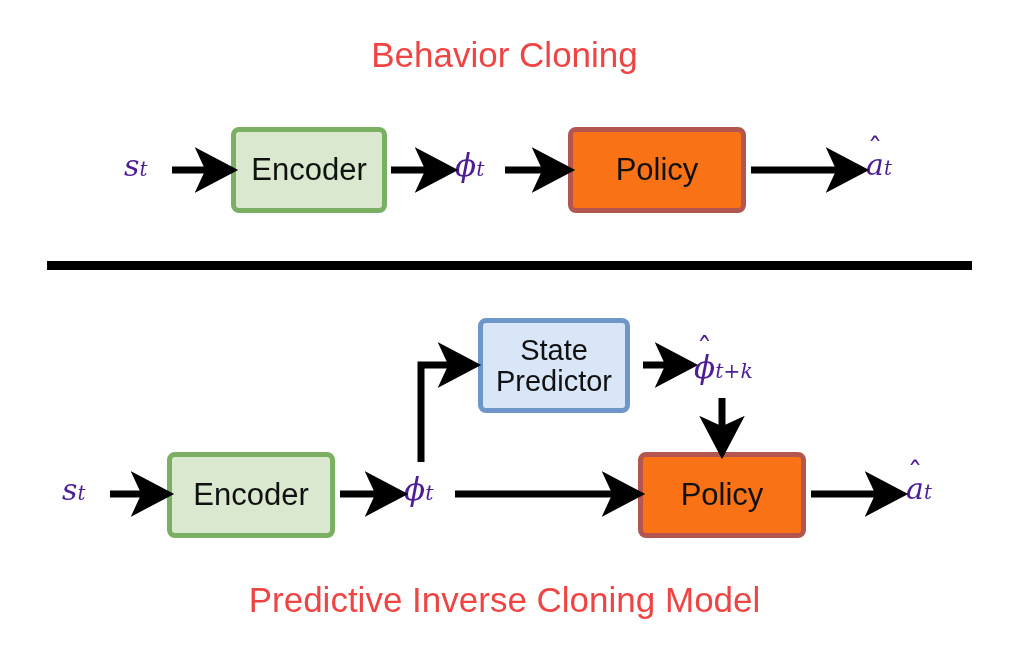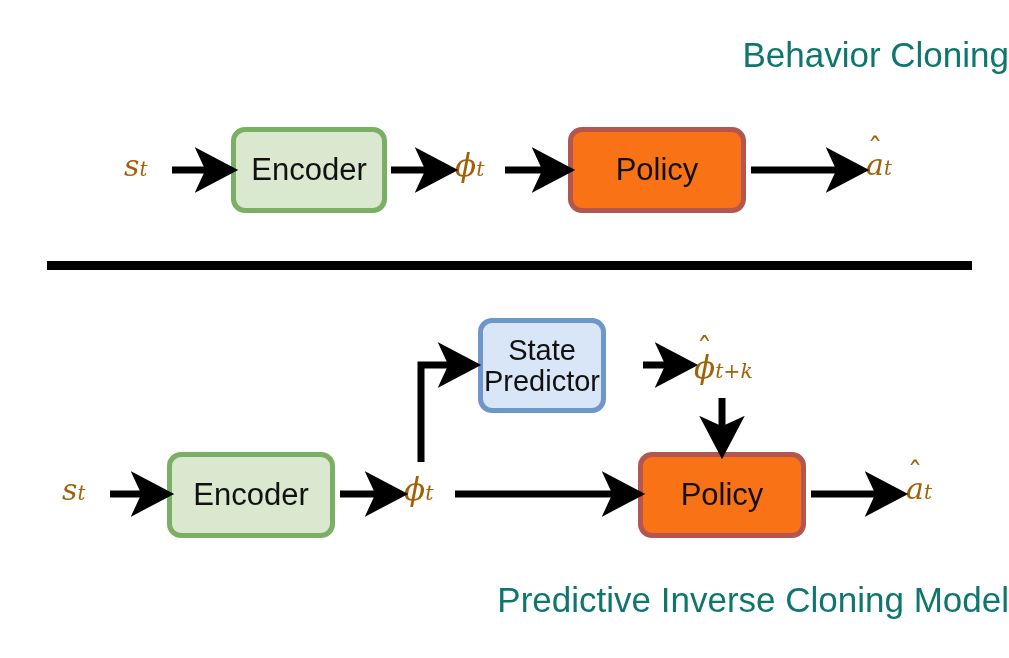--- a/index.html
+++ b/index.html
@@ -17,55 +17,55 @@
   }
   #stage {
     position: absolute;
     left: 0; top: 0;
     width: 1009px;
     height: 658px;
   }
   .ttl {
     position: absolute;
     width: 100%;
-    text-align: right;
+    text-align: center;
     font-family: "Liberation Sans", sans-serif;
     font-size: 35px;
     line-height: 1;
-    color: #0f766e;
+    color: #ef4444;
     white-space: nowrap;
   }
   #title-top { top: 37px; }
   #title-bottom { top: 582px; }
 
   .node {
     position: absolute;
     box-sizing: border-box;
     border-style: solid;
     border-width: 5px;
-    border-radius: 14px;
+    border-radius: 8px;
     display: flex;
     align-items: center;
     justify-content: center;
     text-align: center;
     font-family: "Liberation Sans", sans-serif;
     font-size: 31px;
     line-height: 1.06;
     color: #111111;
     white-space: pre-line;
   }
   .node.green  { border-color: #7aaf64; background: #d9e8cf; }
   .node.red    { border-color: #b2564f; background: #f97316; }
   .node.blue   { border-color: #6f96c8; background: #d9e6f8; }
 
   .mlabel {
     position: absolute;
     font-family: "DejaVu Serif", serif;
     font-style: italic;
-    color: #a16207;
+    color: #4c1d95;
     white-space: nowrap;
     line-height: 1;
   }
   .mlabel .sub {
     font-size: 0.66em;
     font-style: italic;
   }
   .mlabel .hat {
     position: relative;
     display: inline-block;
@@ -125,21 +125,21 @@
   </div>
 
   <div class="node green" style="left:167px; top:452px; width:168px; height:86px;">
     <span>Encoder</span>
   </div>
 
   <div class="mlabel" id="lbl-bot-feature" style="left:404px; top:474px; font-size:31px;">
     <span>ϕ</span><span class="sub">t</span>
   </div>
 
-  <div class="node blue" style="left:478px; top:318px; width:128px; height:95px; font-size:29px;">
+  <div class="node blue" style="left:478px; top:318px; width:152px; height:95px; font-size:29px;">
     <span>State
 Predictor</span>
   </div>
 
   <div class="mlabel" id="lbl-bot-pred-feature" style="left:694px; top:352px; font-size:31px;">
     <span class="hat"><span class="hatmark" style="top:-17px;">ˆ</span><span>ϕ</span></span><span class="sub">t+k</span>
   </div>
 
   <div class="node red" style="left:638px; top:452px; width:168px; height:86px;">
     <span>Policy</span>

